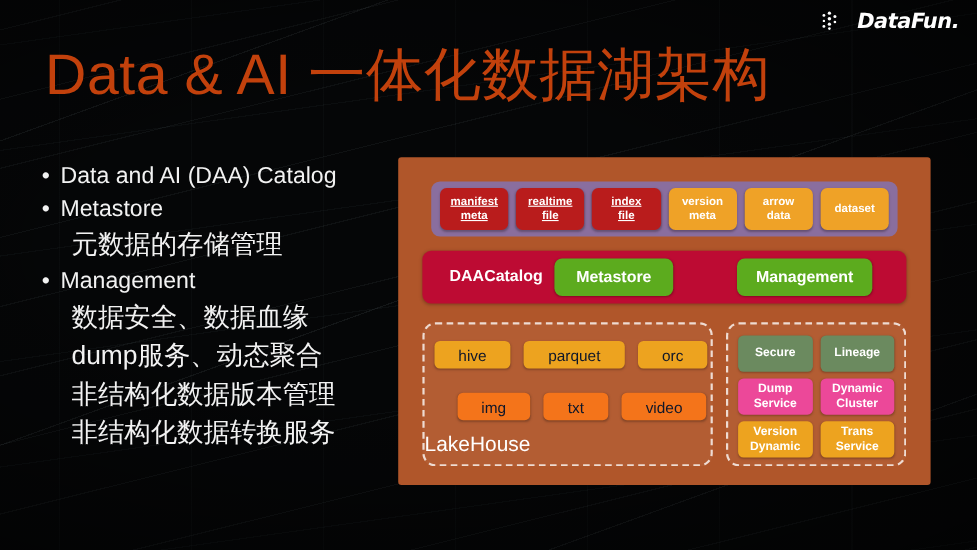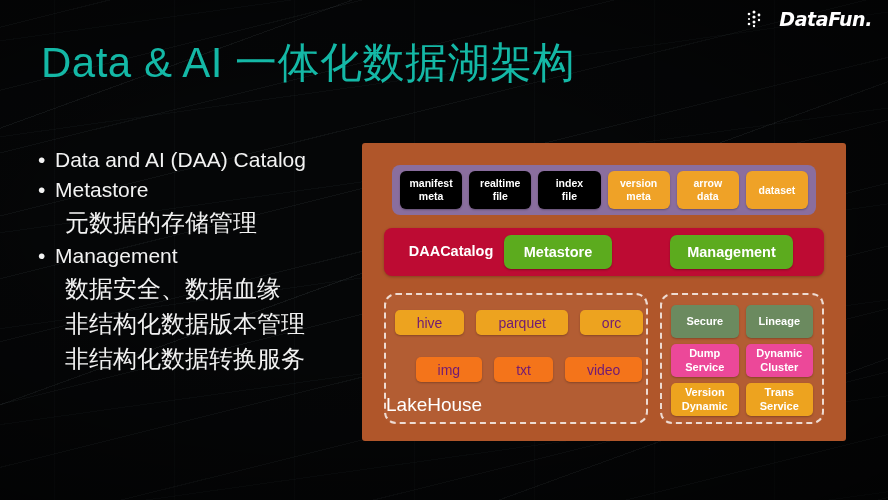--- a/index.html
+++ b/index.html
@@ -89,22 +89,22 @@
     font-style: italic;
     letter-spacing: -0.4px;
     line-height: 1;
   }
 
   
   .title {
     position: absolute;
     left: 41px;
     top: 40px;
-    color: #14b8a6;
-    font-size: 42px;
+    color: #c2410c;
+    font-size: 52px;
     font-weight: 400;
     letter-spacing: 0.5px;
     line-height: 1.1;
     white-space: nowrap;
   }
 
   
   .bullets {
     position: absolute;
     left: 38px;
@@ -165,21 +165,21 @@
     flex-direction: column;
     align-items: center;
     justify-content: center;
     color: #ffffff;
     font-size: 10.5px;
     font-weight: 700;
     line-height: 1.22;
     text-align: center;
     box-shadow: 0 1px 2px rgba(0,0,0,0.28);
   }
-  .chip.green  { background: #000000; }
+  .chip.green  { background: #b91c1c; text-decoration: underline; }
   .chip.orange { background: #efa227; }
 
   
   .band-crimson {
     position: absolute;
     left: 22px;
     top: 85px;
     width: 440px;
     height: 48px;
     background: #bd0b33;
@@ -233,21 +233,21 @@
   .lh-row.r1 { margin-top: 15px; padding-left: 6px; }
   .lh-row.r2 { margin-top: 22px; padding-left: 26px; }
 
   .lh-chip {
     height: 25px;
     padding: 0 22px;
     border-radius: 5px;
     display: flex;
     align-items: center;
     justify-content: center;
-    color: #701a75;
+    color: #0f172a;
     font-size: 14px;
     font-weight: 400;
     box-shadow: 0 1px 2px rgba(0,0,0,0.25);
   }
   .lh-chip.amber  { background: #eda31f; }
   .lh-chip.orange { background: #f4741a; }
 
   .lh-title {
     margin-top: 12px;
     text-align: left;
@@ -319,20 +319,23 @@
     </div>
     <div class="b-row sub">
       <span>元数据的存储管理</span>
     </div>
     <div class="b-row">
       <span class="b-dot">•</span>
       <span>Management</span>
     </div>
     <div class="b-row sub">
       <span>数据安全、数据血缘</span>
+    </div>
+    <div class="b-row sub">
+      <span>dump服务、动态聚合</span>
     </div>
     <div class="b-row sub">
       <span>非结构化数据版本管理</span>
     </div>
     <div class="b-row sub">
       <span>非结构化数据转换服务</span>
     </div>
   </div>
 
   <div class="panel">

